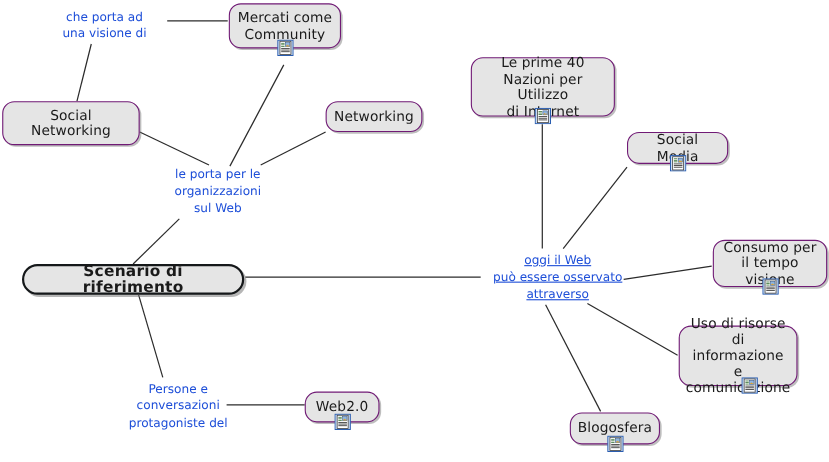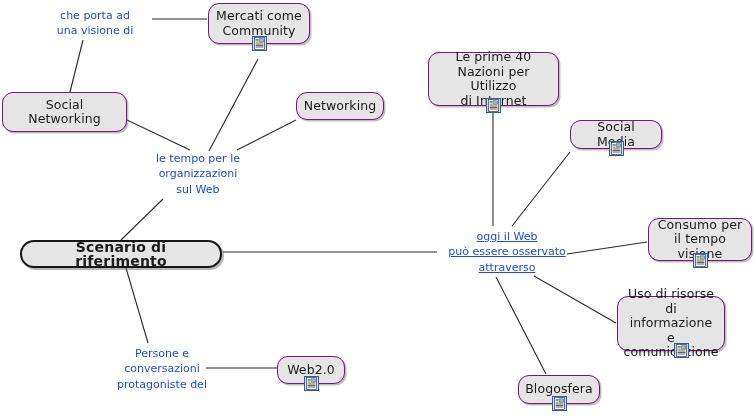--- a/index.html
+++ b/index.html
@@ -255,21 +255,21 @@
           </g>
           <g fill="#3a3a3a">
             <rect x="3.6" y="7.6" width="7.8" height="0.8"></rect>
             <rect x="3.6" y="9.1" width="7.8" height="0.8"></rect>
             <rect x="3.6" y="10.6" width="7.8" height="0.8"></rect>
           </g>
         </svg>
       </span>
       <div class="link-label" style="left: 40px; top: 6px; width: 110px; height: 34px;">che porta ad
 una visione di</div>
-      <div class="link-label" style="left: 146px; top: 149px; width: 104px; height: 50px;">le tempo per le
+      <div class="link-label" style="left: 146px; top: 149px; width: 104px; height: 50px;">le porta per le
 organizzazioni
 sul Web</div>
       <div class="link-label" style="left: 108px; top: 344px; width: 108px; height: 50px;">Persone e
 conversazioni
 protagoniste del</div>
       <div class="link-label" style="left: 440px; top: 227px; width: 134px; height: 50px; text-decoration: underline;">oggi il Web
 può essere osservato
 attraverso</div>
     </div>
 </div>

